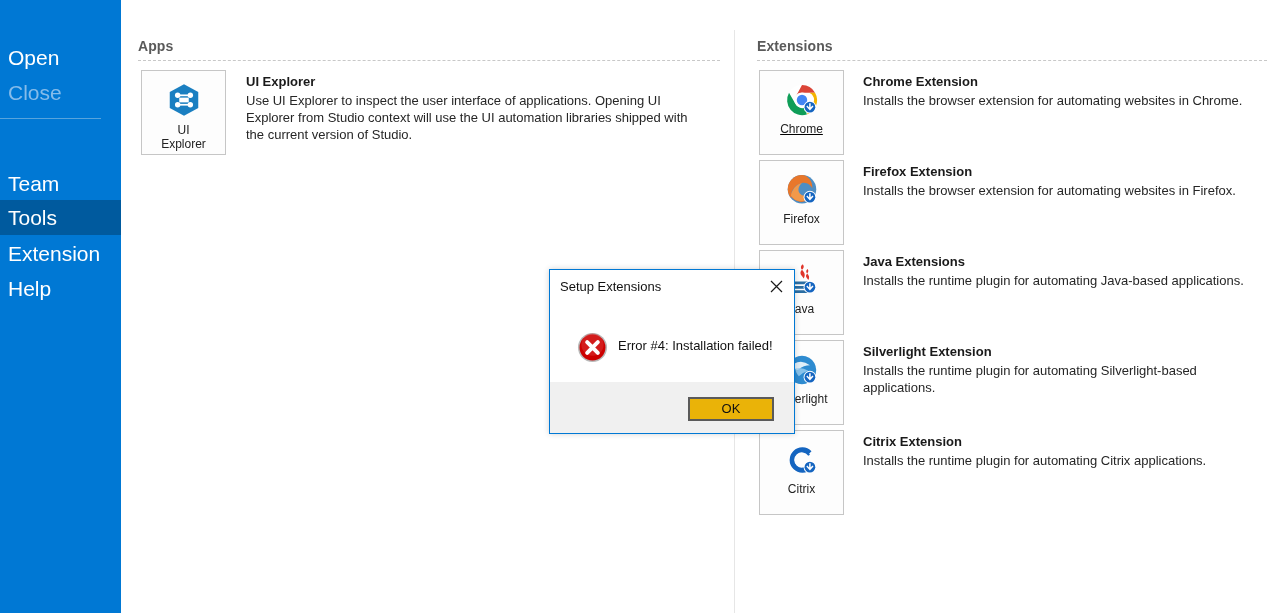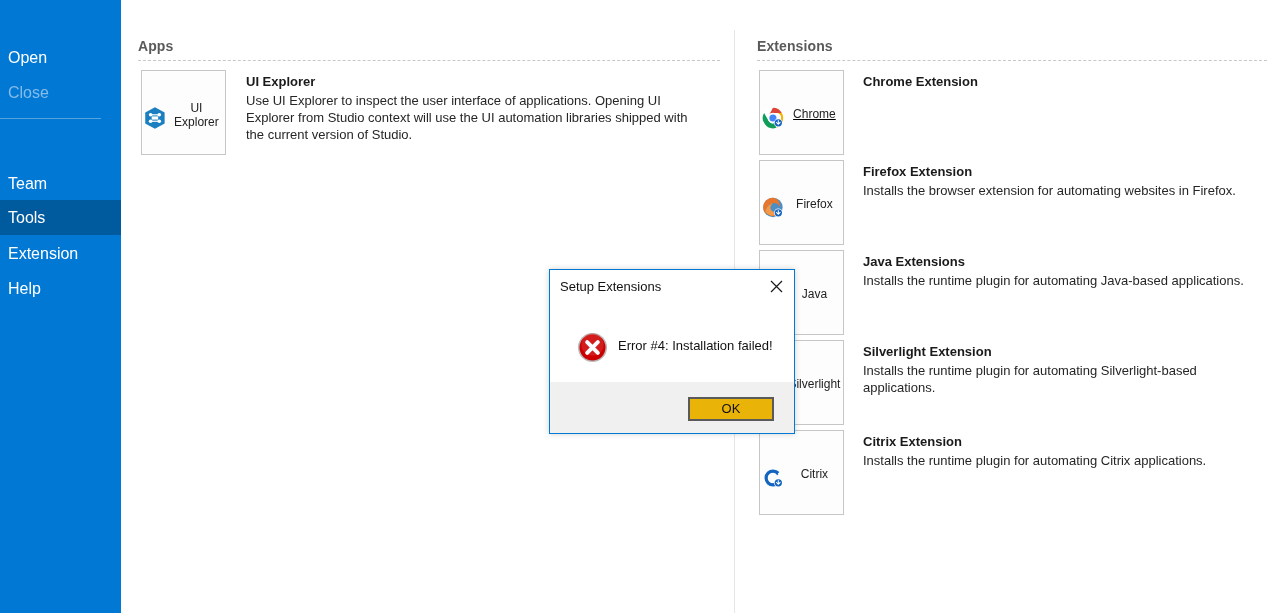--- a/index.html
+++ b/index.html
@@ -29,21 +29,21 @@
     height: 613px;
     background: #0078d4;
   }
   .side-item {
     position: absolute;
     left: 0;
     width: 121px;
     height: 35px;
     line-height: 35px;
     color: #ffffff;
-    font-size: 16px;
+    font-size: 21px;
     padding-left: 8px;
     box-sizing: border-box;
     white-space: nowrap;
     cursor: pointer;
   }
   .side-item.disabled {
     color: #86bcea;
     cursor: default;
   }
   .side-item.active {
@@ -86,20 +86,21 @@
   
   .tile {
     position: absolute;
     width: 85px;
     height: 85px;
     border: 1px solid #c6c6c6;
     background: #fdfdfd;
     box-sizing: border-box;
     cursor: pointer;
     display: flex;
+    flex-direction: column;
     align-items: center;
     justify-content: flex-start;
   }
   .tile .glyph {
     margin-top: 10px;
     width: 38px;
     height: 38px;
     display: block;
   }
   .tile .tile-label {
@@ -263,20 +264,21 @@
       <path d="M30.1 42.2 A19 19 0 0 1 7.6 14.9 L15.6 28.7 A9.6 9.6 0 0 0 28 33.5 Z" fill="#0f9d58"></path>
       <circle cx="24" cy="24" r="9.6" fill="#ffffff"></circle>
       <circle cx="24" cy="24" r="6.6" fill="#4285f4"></circle>
       <circle cx="34" cy="33" r="8" fill="#ffffff"></circle>
       <circle cx="34" cy="33" r="6.8" fill="#1565c0"></circle>
       <path d="M34 28.9 L34 35.4 M30.8 32.4 L34 35.8 L37.2 32.4" stroke="#ffffff" stroke-width="1.9" fill="none" stroke-linecap="square"></path>
     </svg>
     <div class="tile-label">Chrome</div>
   </div>
   <div class="entry-title" style="left:863px; top:74px;">Chrome Extension</div>
+  <div class="entry-desc" style="left:863px; top:92px; width:400px;">Installs the browser extension for automating websites in Chrome.</div>
 
   <div class="tile" style="left:759px; top:160px;">
     <svg class="glyph" viewBox="0 0 48 48">
       <circle cx="24" cy="23" r="18" fill="#4e8ec4"></circle>
       <path d="M24 5 C14 5 6 13 6 23 c0 5 2 9 5 12 C8 28 14 17 24 15 c7 -1 11 3 13 7 1 -9 -6 -17 -13 -17z" fill="#e8772b"></path>
       <path d="M9 30 c4 7 12 11 20 8 6 -2 9 -8 8 -13 -2 5 -8 8 -14 7 -7 -2 -10 -8 -14 -2z" fill="#e8772b"></path>
       <path d="M24 15 c-8 2 -13 9 -14 16 3 5 9 8 15 7 5 -1 8 -5 9 -9 -4 3 -10 3 -13 -1 -3 -4 -1 -10 3 -13z" fill="#f2994a"></path>
       <circle cx="34" cy="33" r="8" fill="#ffffff"></circle>
       <circle cx="34" cy="33" r="6.8" fill="#1565c0"></circle>
       <path d="M34 28.9 L34 35.4 M30.8 32.4 L34 35.8 L37.2 32.4" stroke="#ffffff" stroke-width="1.9" fill="none" stroke-linecap="square"></path>

